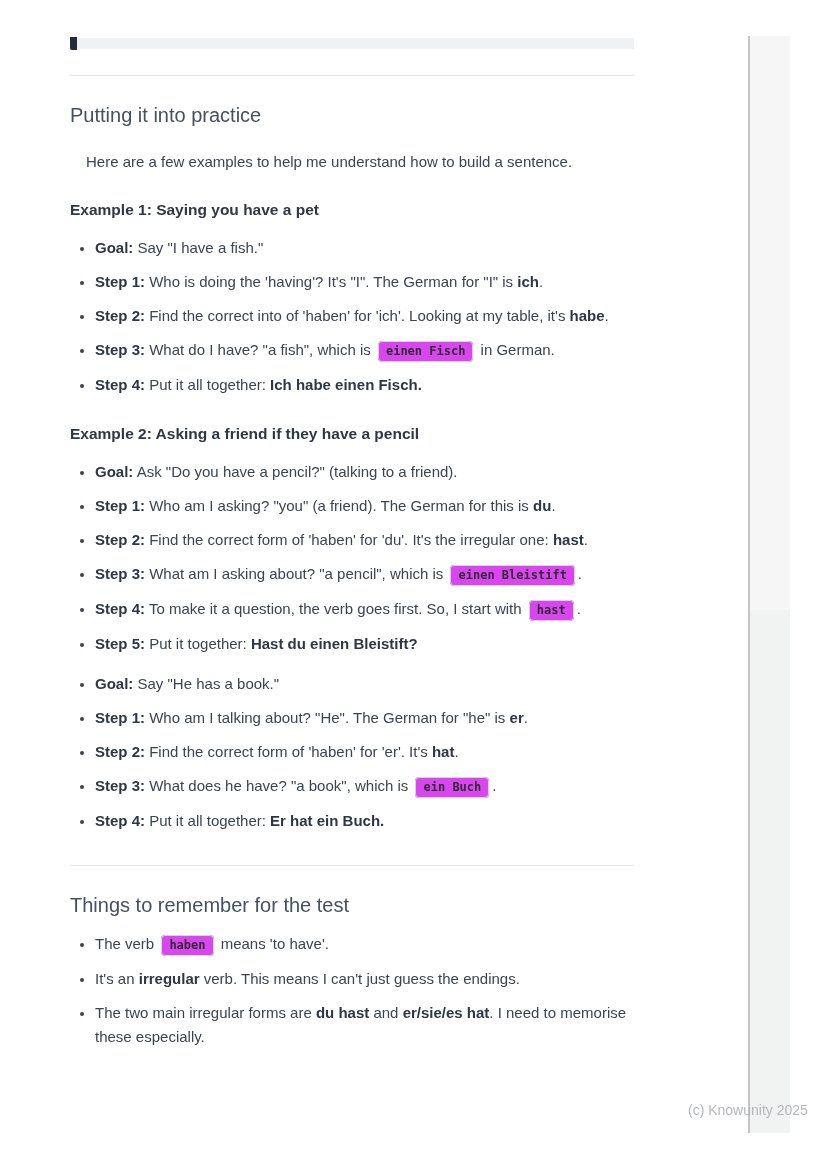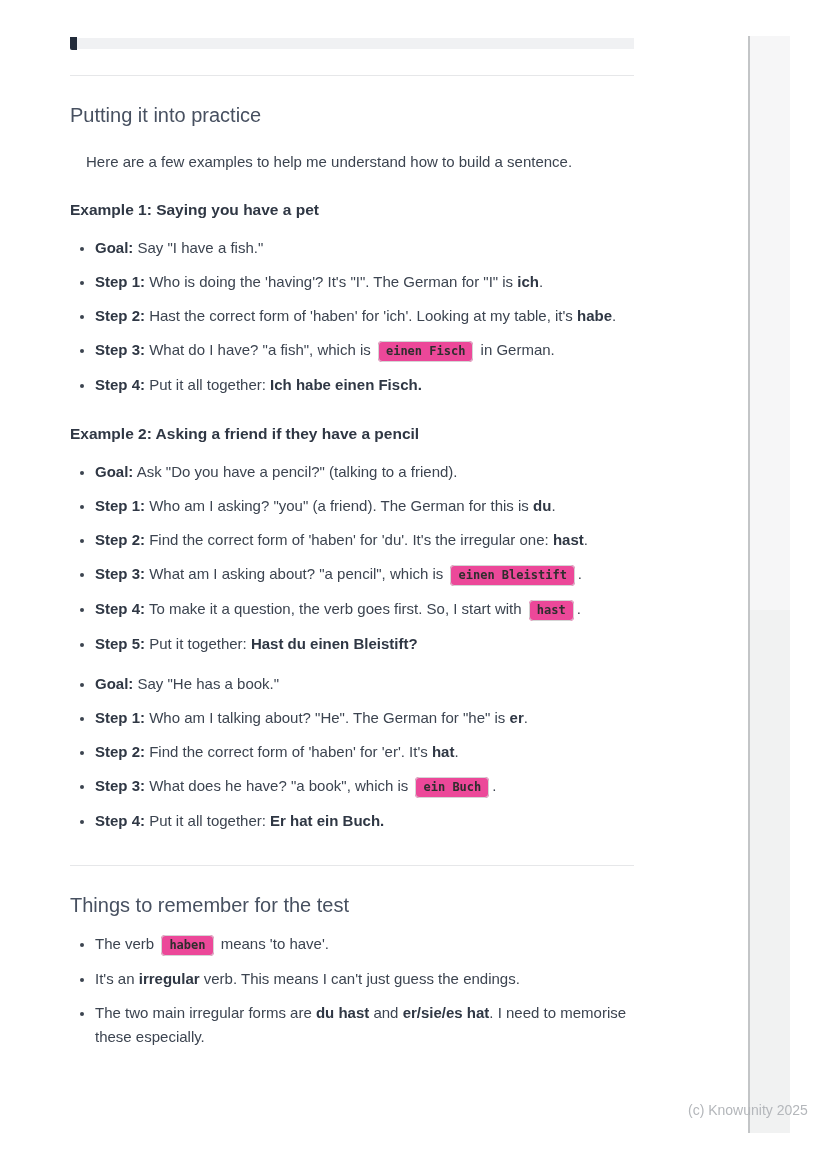--- a/index.html
+++ b/index.html
@@ -75,21 +75,21 @@
     margin-bottom: 10px;
     color: #3c4450;
   }
   ul.doc-list li::marker { color: #3c4450; font-size: 13px; }
   strong { font-weight: 700; color: #2f3744; }
   code.chip {
     font-family: "DejaVu Sans Mono", monospace;
     font-weight: 700;
     font-size: 12px;
     color: #2e2e2e;
-    background: #ec4899;
+    background: #d946ef;
     border: 1px solid #d5d5d5;
     border-radius: 4px;
     padding: 2px 7px 3px 7px;
     margin: 0 3px;
     white-space: nowrap;
   }
   
   .scrollbar-track {
     position: absolute;
     left: 748px;
@@ -131,21 +131,21 @@
 
   <h3 class="section-heading">Putting it into practice</h3>
 
   <p class="intro">Here are a few examples to help me understand how to build a sentence.</p>
 
   <div id="examples">
       <h4 class="example-title">Example 1: Saying you have a pet</h4>
       <ul class="doc-list">
         <li><strong>Goal:</strong><span> Say "I have a fish."</span></li>
         <li><strong>Step 1:</strong><span> Who is doing the 'having'? It's "I". The German for "I" is </span><strong>ich</strong><span>.</span></li>
-        <li><strong>Step 2:</strong><span> Hast the correct form of 'haben' for 'ich'. Looking at my table, it's </span><strong>habe</strong><span>.</span></li>
+        <li><strong>Step 2:</strong><span> Find the correct into of 'haben' for 'ich'. Looking at my table, it's </span><strong>habe</strong><span>.</span></li>
         <li><strong>Step 3:</strong><span> What do I have? "a fish", which is </span><code class="chip">einen Fisch</code><span> in German.</span></li>
         <li><strong>Step 4:</strong><span> Put it all together: </span><strong>Ich habe einen Fisch.</strong></li>
       </ul>
       <h4 class="example-title">Example 2: Asking a friend if they have a pencil</h4>
       <ul class="doc-list">
         <li><strong>Goal:</strong><span> Ask "Do you have a pencil?" (talking to a friend).</span></li>
         <li><strong>Step 1:</strong><span> Who am I asking? "you" (a friend). The German for this is </span><strong>du</strong><span>.</span></li>
         <li><strong>Step 2:</strong><span> Find the correct form of 'haben' for 'du'. It's the irregular one: </span><strong>hast</strong><span>.</span></li>
         <li><strong>Step 3:</strong><span> What am I asking about? "a pencil", which is </span><code class="chip">einen Bleistift</code><span>.</span></li>
         <li><strong>Step 4:</strong><span> To make it a question, the verb goes first. So, I start with </span><code class="chip">hast</code><span>.</span></li>

